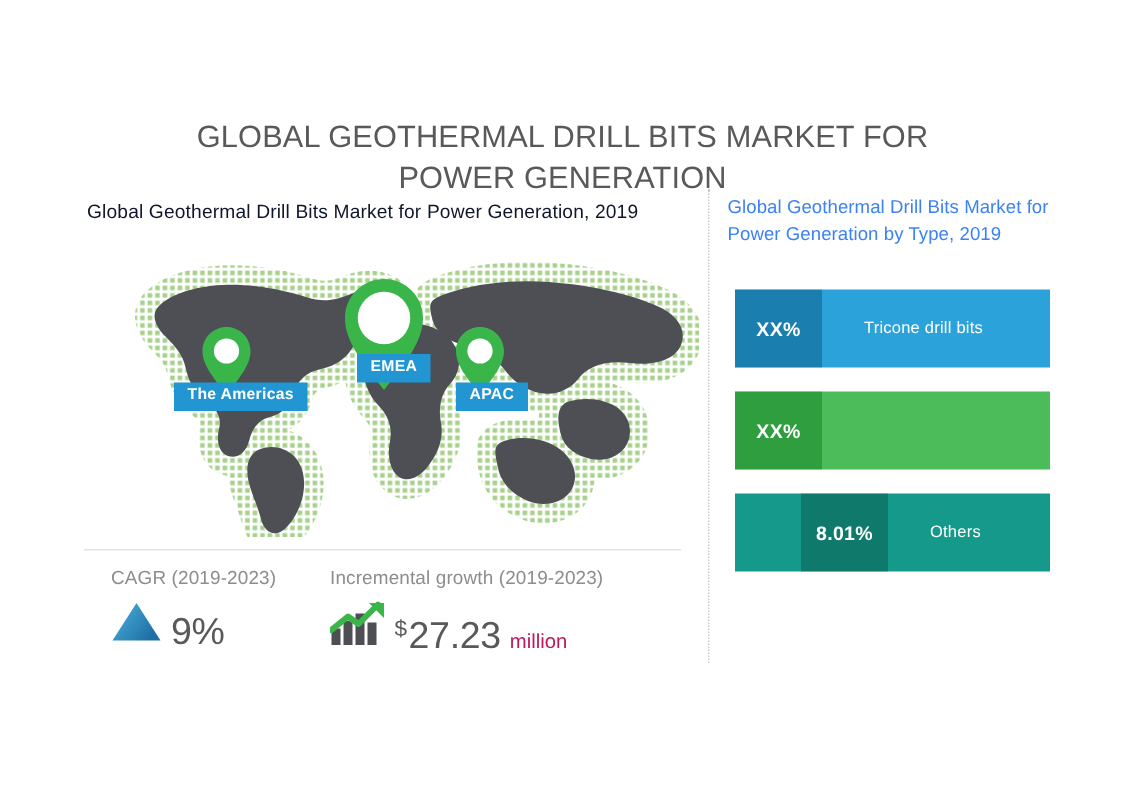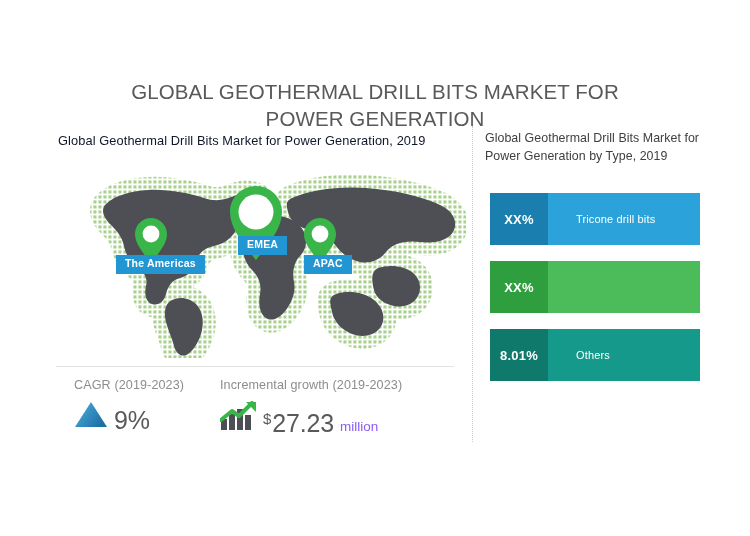--- a/index.html
+++ b/index.html
@@ -103,21 +103,21 @@
     margin-top: 9px;
   }
   .stat-value {
     font-size: 25px;
     color: #58595b;
     line-height: 1;
     letter-spacing: -.2px;
   }
   .stat-unit {
     font-size: 13.5px;
-    color: #8b5cf6;
+    color: #be185d;
     margin-left: 6px;
     padding-bottom: 2px;
   }
   .dollar {
     font-size: 15px;
     color: #58595b;
     padding-bottom: 9px;
     margin-right: 1px;
   }
   .stat-cagr { left: 74px; top: 378px; }
@@ -126,21 +126,21 @@
   .growth-icon { margin-right: 5px; padding-bottom: 1px; }
 
   
   .right-title {
     position: absolute;
     left: 485px;
     top: 129px;
     width: 222px;
     font-size: 12.4px;
     line-height: 1.48;
-    color: #404040;
+    color: #3b82f6;
     letter-spacing: .05px;
   }
   .bars {
     position: absolute;
     left: 490px;
     top: 193px;
     width: 210px;
   }
   .bar {
     position: relative;
@@ -301,19 +301,19 @@
     <div class="bar" style="background:#2ba3da;">
       <div class="bar-cap" style="background:#1a7fae;">XX%</div>
       <div class="bar-body">Tricone drill bits</div>
     </div>
 
     <div class="bar" style="background:#4cbb5a;">
       <div class="bar-cap" style="background:#2e9e3e;">XX%</div>
     </div>
 
     <div class="bar" style="background:#15998a;">
-      <div class="bar-cap" style="background:#0f7a6c;">8.01%</div>
+      <div class="bar-cap" style="background:#0f7a6c;margin-left:44px;">8.01%</div>
       <div class="bar-body">Others</div>
     </div>
 
   </div>
 
 </div>
 
 </body></html>

